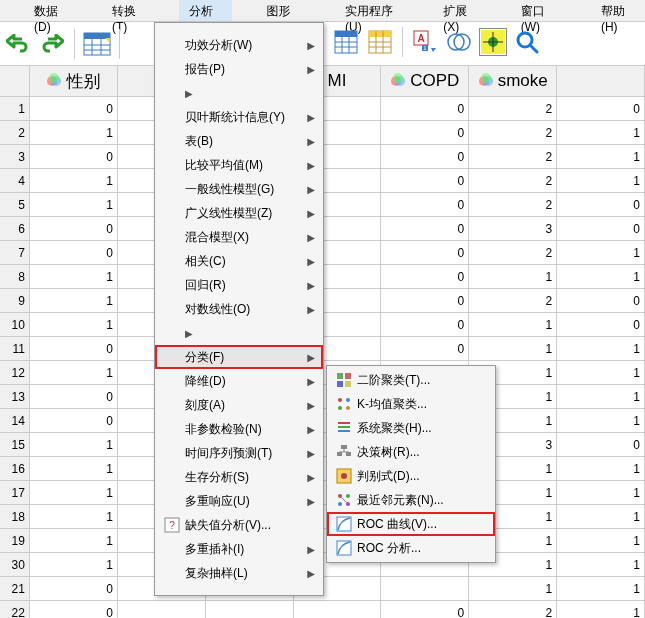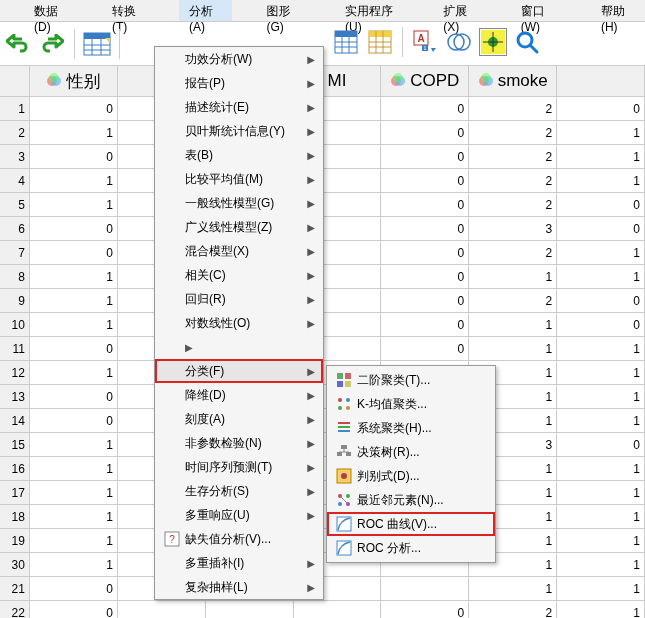--- a/index.html
+++ b/index.html
@@ -12,21 +12,21 @@
 .tb-sep { width: 1px; height: 30px; background: #ccc; margin: 0 2px; }
 .undo svg, .redo svg { width: 24px; height: 20px; }
 .grid { position: relative; }
 .col-headers { display: flex; border-bottom: 1px solid #ccc; }
 .rowh-spacer { width: 30px; border-right: 1px solid #ccc; background: #f0f0f0; height: 30px; }
 .colh { width: 88px; height: 30px; border-right: 1px solid #ccc; background: #f0f0f0; display: flex; align-items: center; justify-content: center; gap: 4px; font-size: 17px; }
 .rows { }
 .row { display: flex; height: 24px; border-bottom: 1px solid #ccc; }
 .rowh { width: 30px; border-right: 1px solid #ccc; background: #f0f0f0; display: flex; align-items: center; justify-content: flex-end; padding-right: 4px; font-size: 12px; }
 .cell { width: 88px; border-right: 1px solid #ccc; display: flex; align-items: center; justify-content: flex-end; padding-right: 4px; font-size: 12px; }
-.dropdown { position: absolute; top: 22px; left: 154px; width: 170px; background: #f5f5f5; border: 1px solid #999; box-shadow: 2px 2px 4px rgba(0,0,0,0.25); padding: 0 0; z-index: 10; margin-top: 24px; }
+.dropdown { position: absolute; top: 22px; left: 154px; width: 170px; background: #f5f5f5; border: 1px solid #999; box-shadow: 2px 2px 4px rgba(0,0,0,0.25); padding: 10px 0; z-index: 10; }
 .d-item { display: flex; align-items: center; height: 24px; padding: 0 8px; position: relative; font-size: 12px; }
 .d-item .d-icon { width: 18px; height: 16px; margin-right: 4px; display:inline-flex; align-items:center; justify-content:center; }
 .d-item .d-label { flex: 1; }
 .d-item .d-arrow { color: #555; font-size: 10px; }
 .d-item.hov { background: #e6e6e6; }
 .d-item.boxed { outline: 2px solid #d22; outline-offset: -2px; }
 .submenu { position: absolute; top: 365px; left: 326px; width: 170px; background: #f5f5f5; border: 1px solid #999; box-shadow: 2px 2px 4px rgba(0,0,0,0.25); padding: 2px 0; z-index: 20; }
 .s-item { display: flex; align-items: center; height: 24px; padding: 0 8px; font-size: 12px; }
 .s-item .d-icon { width: 18px; height: 16px; margin-right: 4px; display:inline-flex; align-items:center; justify-content:center; }
 .s-item.boxed { outline: 2px solid #d22; outline-offset: -2px; }
@@ -398,21 +398,20 @@
       <span class="d-label">功效分析(W)</span>
       <span class="d-arrow">▶</span>
     </div>
     <div class="d-item">
       <span class="d-icon"></span>
       <span class="d-label">报告(P)</span>
       <span class="d-arrow">▶</span>
     </div>
     <div class="d-item">
       <span class="d-icon"></span>
-      <span class="d-label">描述统计(E)</span>
       <span class="d-arrow">▶</span>
     </div>
     <div class="d-item">
       <span class="d-icon"></span>
       <span class="d-label">贝叶斯统计信息(Y)</span>
       <span class="d-arrow">▶</span>
     </div>
     <div class="d-item">
       <span class="d-icon"></span>
       <span class="d-label">表(B)</span>

